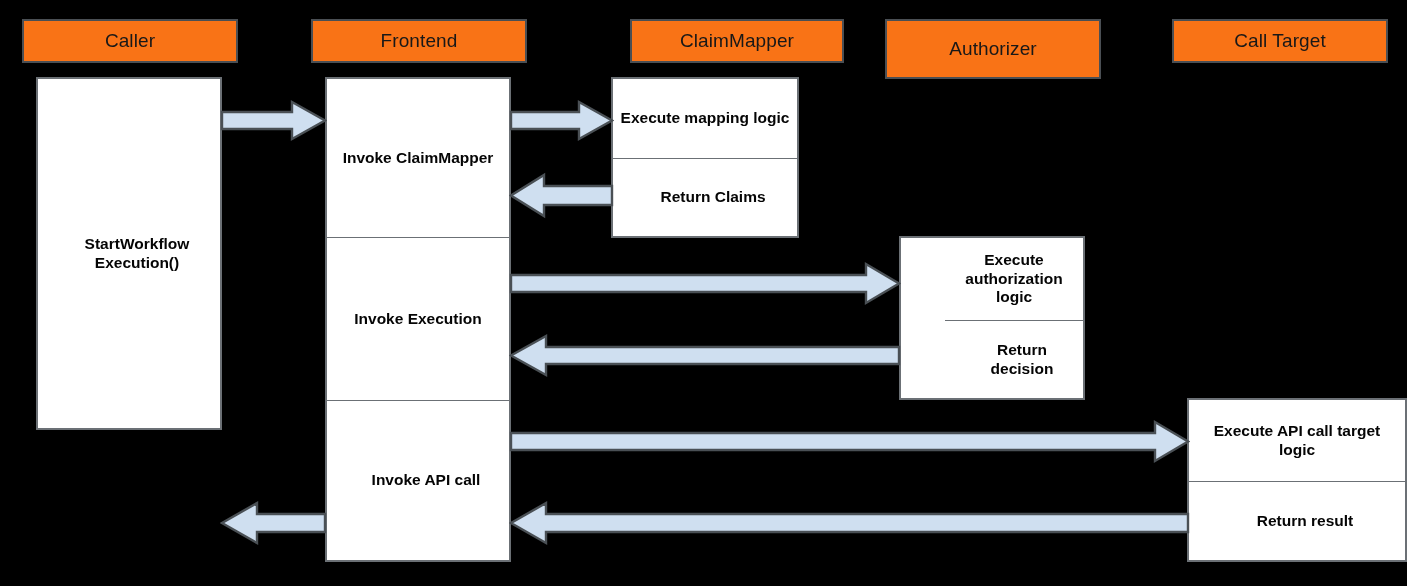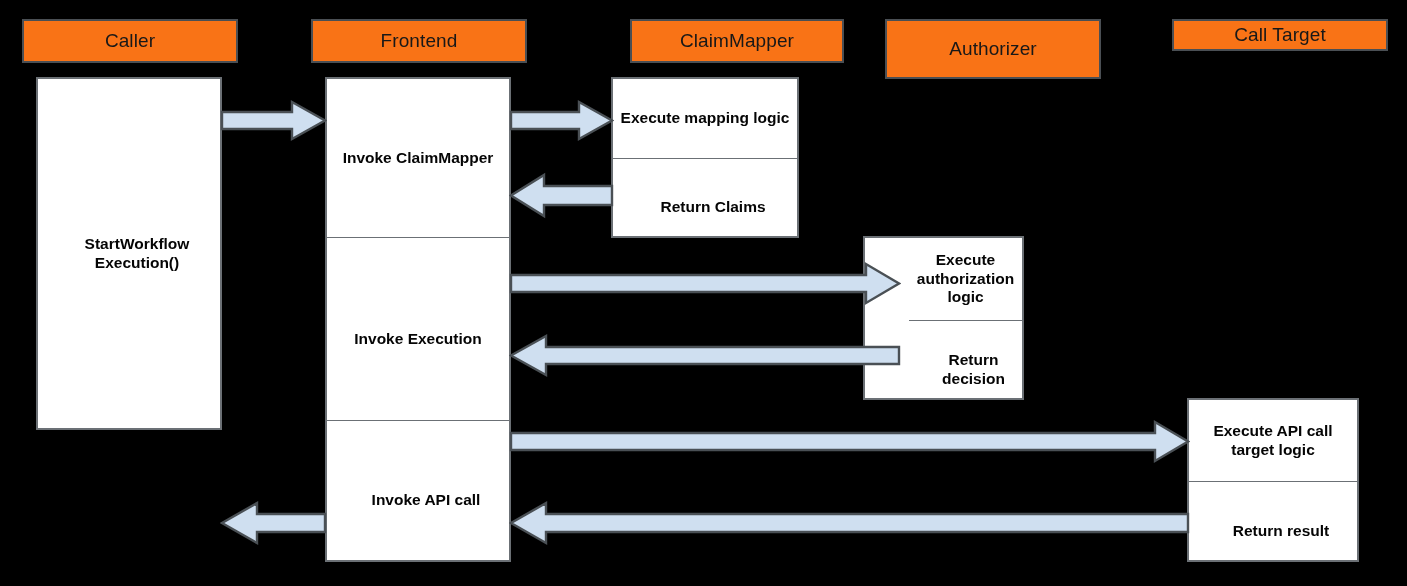--- a/index.html
+++ b/index.html
@@ -37,21 +37,20 @@
   }
 
   
   .lifeline-box {
     position: absolute;
     box-sizing: border-box;
     background: #ffffff;
     border: 2px solid #6b7075;
     display: flex;
     flex-direction: column;
-    gap: 20px;
   }
   .segment {
     flex: 1 1 auto;
     box-sizing: border-box;
     display: flex;
     align-items: center;
     justify-content: center;
     text-align: center;
     color: #050505;
     font-size: 15.5px;
@@ -89,45 +88,45 @@
   </div>
 
   <div class="participant-header" style="left:598px; top:19px; width:214px; height:44px;margin-left:32px;">
     <span>ClaimMapper</span>
   </div>
 
   <div class="participant-header" style="left:885px; top:19px; width:216px; height:60px;">
     <span>Authorizer</span>
   </div>
 
-  <div class="participant-header" style="left:1172px; top:19px; width:216px; height:32px;">
+  <div class="participant-header" style="left:1172px; top:19px; width:216px; height:44px;">
     <span>Call Target</span>
   </div>
 
   <div class="lifeline-box" style="left:36px; top:77px; width:186px; height:353px;">
     <div class="segment">StartWorkflow Execution()</div>
   </div>
 
   <div class="lifeline-box" style="left:325px; top:77px; width:186px; height:485px;">
     <div class="segment" style="flex:0 0 159px;text-align:center;">Invoke ClaimMapper</div>
     <div class="segment" style="flex:0 0 163px;">Invoke Execution</div>
     <div class="segment" style="flex:1 1 auto;">Invoke API call</div>
   </div>
 
   <div class="lifeline-box" style="left:611px; top:77px; width:188px; height:161px;">
     <div class="segment" style="flex:0 0 80px;">Execute mapping logic</div>
     <div class="segment" style="flex:1 1 auto;">Return Claims</div>
   </div>
 
-  <div class="lifeline-box" style="left:863px; top:236px; width:161px; height:164px;padding-left:44px;">
+  <div class="lifeline-box" style="left:899px; top:236px; width:186px; height:164px;padding-left:44px;">
     <div class="segment" style="flex:0 0 83px;">Execute authorization logic</div>
     <div class="segment" style="flex:1 1 auto;">Return decision</div>
   </div>
 
-  <div class="lifeline-box" style="left:1187px; top:398px; width:172px; height:164px;">
+  <div class="lifeline-box" style="left:1187px; top:398px; width:220px; height:164px;">
     <div class="segment" style="flex:0 0 82px;">Execute API call target logic</div>
     <div class="segment" style="flex:1 1 auto;">Return result</div>
   </div>
 
   <div class="arrow" style="left:220px; top:99px; width:107px; height:43px;">
     <svg viewBox="0 0 107 43" preserveAspectRatio="none">
       <path class="arrow-shape" d="M2,13 L72,13 L72,3 L105,21.5 L72,40 L72,30 L2,30 Z"></path>
     </svg>
   </div>
 

